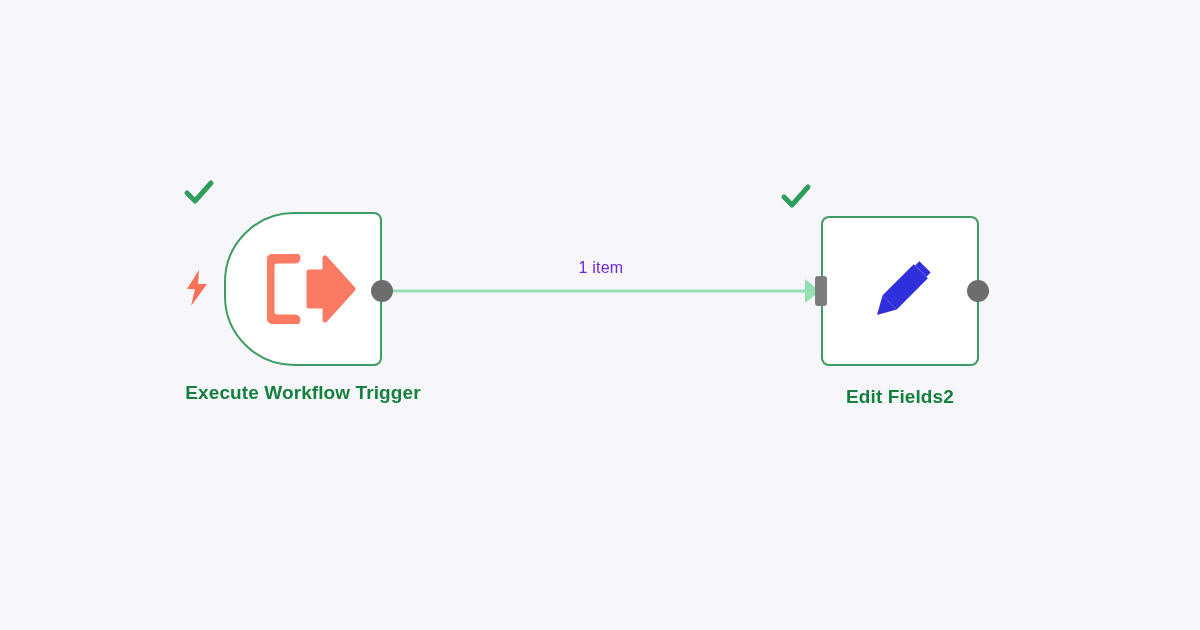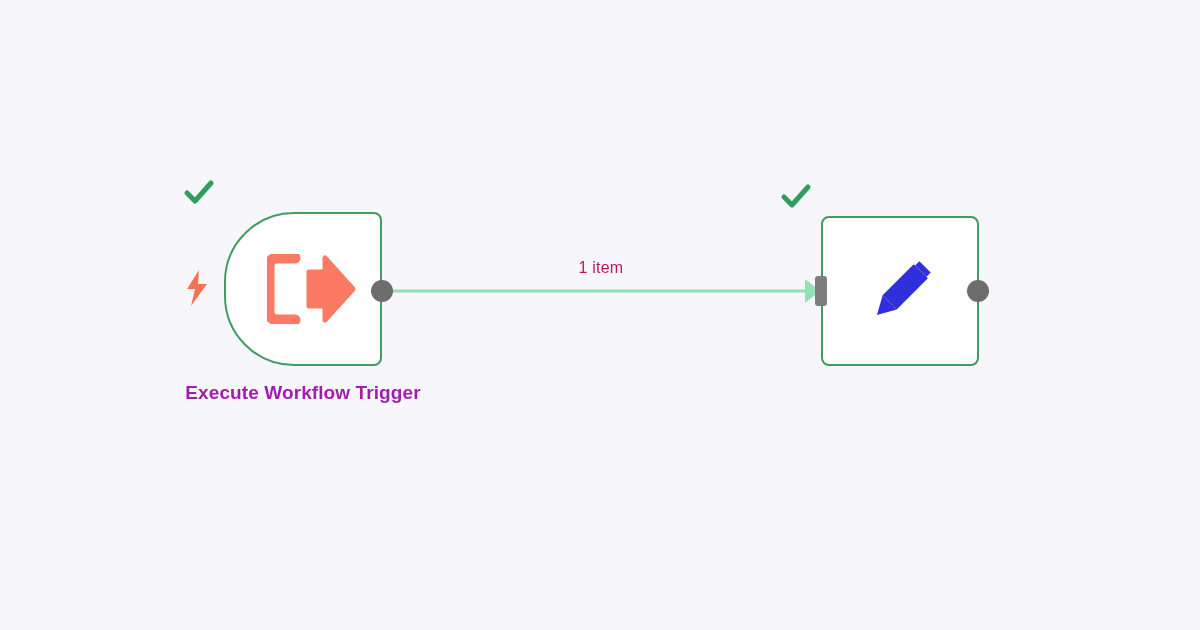--- a/index.html
+++ b/index.html
@@ -30,21 +30,21 @@
     height: 630px;
     pointer-events: none;
   }
   .conn-label {
     position: absolute;
     left: 536px;
     top: 259px;
     width: 130px;
     text-align: center;
     font-size: 16px;
-    color: #be185d;
+    color: #6d28d9;
     font-family: "Liberation Sans", "DejaVu Sans", sans-serif;
     letter-spacing: .2px;
     white-space: nowrap;
   }
 
   
   .node {
     position: absolute;
   }
   .node-box {
@@ -115,21 +115,21 @@
   }
   .node-labels {
     position: absolute;
     left: -60px;
     width: 278px;
     text-align: center;
   }
   .node-title {
     font-size: 19px;
     font-weight: bold;
-    color: #a21caf;
+    color: #15803d;
     line-height: 33px;
     letter-spacing: .1px;
   }
   .node-subtitle {
     font-size: 15px;
     color: #9a9aa6;
     line-height: 26px;
   }
 </style>
 </head>
@@ -188,16 +188,17 @@
 
     <svg class="node-status-check" viewBox="0 0 34 34">
       <path d="M5 17 L13 25 L29 7" fill="none" stroke="#2e9e5b" stroke-width="5" stroke-linecap="round" stroke-linejoin="round"></path>
     </svg>
 
     <div class="endpoint-rect" style="left:-6px; top:60px;"></div>
 
     <div class="endpoint-dot" style="left:146px; top:64px;"></div>
 
     <div class="node-labels" style="top:164px;">
+      <div class="node-title">Edit Fields2</div>
     </div>
   </div>
 
 </div>
 
 </body></html>

